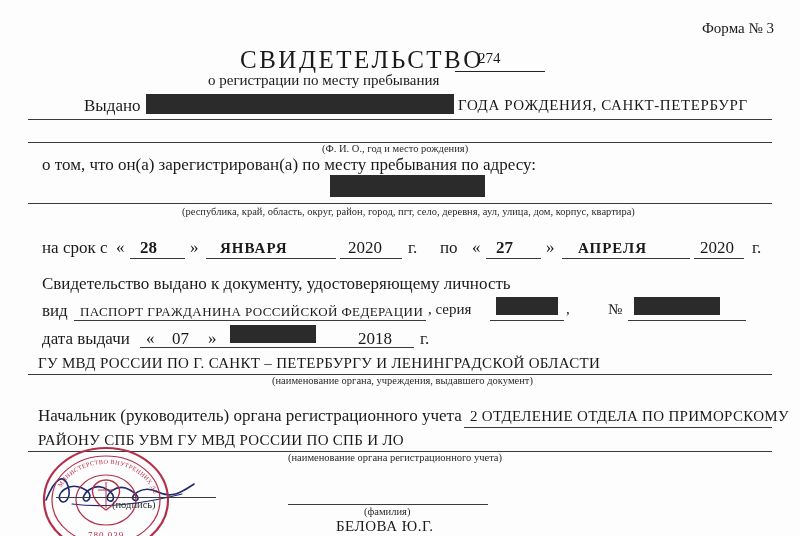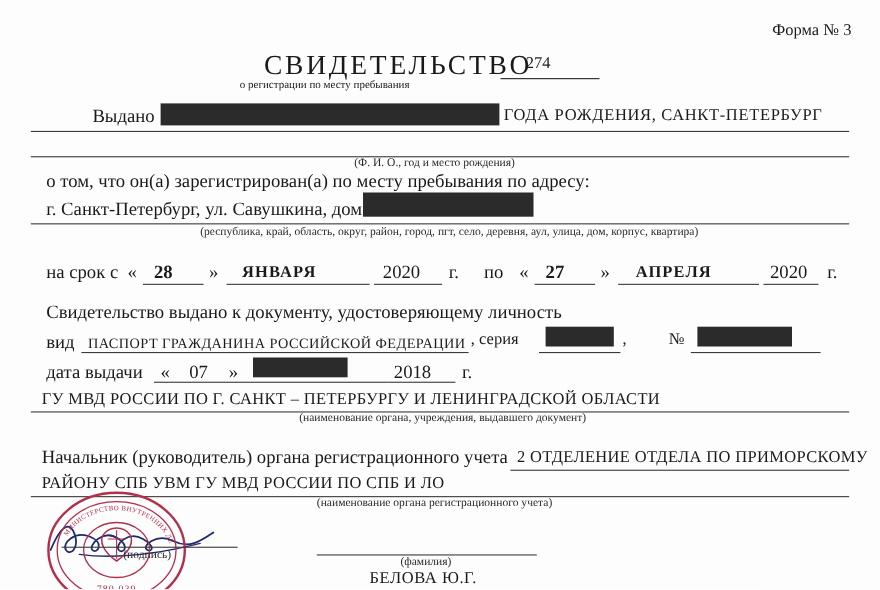--- a/index.html
+++ b/index.html
@@ -47,23 +47,23 @@
   }
   .title-num-rule {
     position: absolute;
     left: 455px;
     top: 71px;
     width: 90px;
     border-bottom: 1px solid #222;
   }
   .subtitle {
     position: absolute;
-    left: 218px;
+    left: 208px;
     top: 72px;
-    font-size: 10px;
+    font-size: 15px;
     font-family: "Liberation Serif", serif;
   }
 
   
   .rule {
     position: absolute;
     border-bottom: 1px solid #3a3a3a;
     height: 0;
   }
   
@@ -133,21 +133,20 @@
   <div class="txt lg" style="left:84px; top:96px;">Выдано</div>
   <div class="redact" style="left:146px; top:94px; width:308px; height:20px;"></div>
   <div class="txt md caps-sp" style="left:458px; top:97px;">ГОДА РОЖДЕНИЯ, САНКТ-ПЕТЕРБУРГ</div>
   <div class="rule" style="left:28px; top:119px; width:744px;"></div>
 
   <div class="rule" style="left:28px; top:142px; width:744px;"></div>
   <div class="caption" style="left:322px; top:143px;">(Ф. И. О., год и место рождения)</div>
 
   <div class="txt lg" style="left:42px; top:155px;">о том, что он(а) зарегистрирован(а) по месту пребывания по адресу:</div>
 
-  <div class="txt lg" style="left:42px; top:180px;">г. Санкт-Петербург, ул. Савушкина, дом</div>
   <div class="redact" style="left:330px; top:175px; width:155px; height:22px;"></div>
   <div class="rule" style="left:28px; top:203px; width:744px;"></div>
   <div class="caption" style="left:182px; top:206px;">(республика, край, область, округ, район, город, пгт, село, деревня, аул, улица, дом, корпус, квартира)</div>
 
   <div class="txt lg" style="left:42px; top:238px;">на срок с</div>
   <div class="txt lg" style="left:116px; top:238px;">«</div>
   <div class="txt lg" style="left:140px; top:238px; font-weight:bold;text-align:right;">28</div>
   <div class="rule" style="left:130px; top:258px; width:55px;"></div>
   <div class="txt lg" style="left:190px; top:238px;">»</div>
   <div class="txt md" style="left:220px; top:240px; font-weight:bold; letter-spacing:1px;">ЯНВАРЯ</div>

